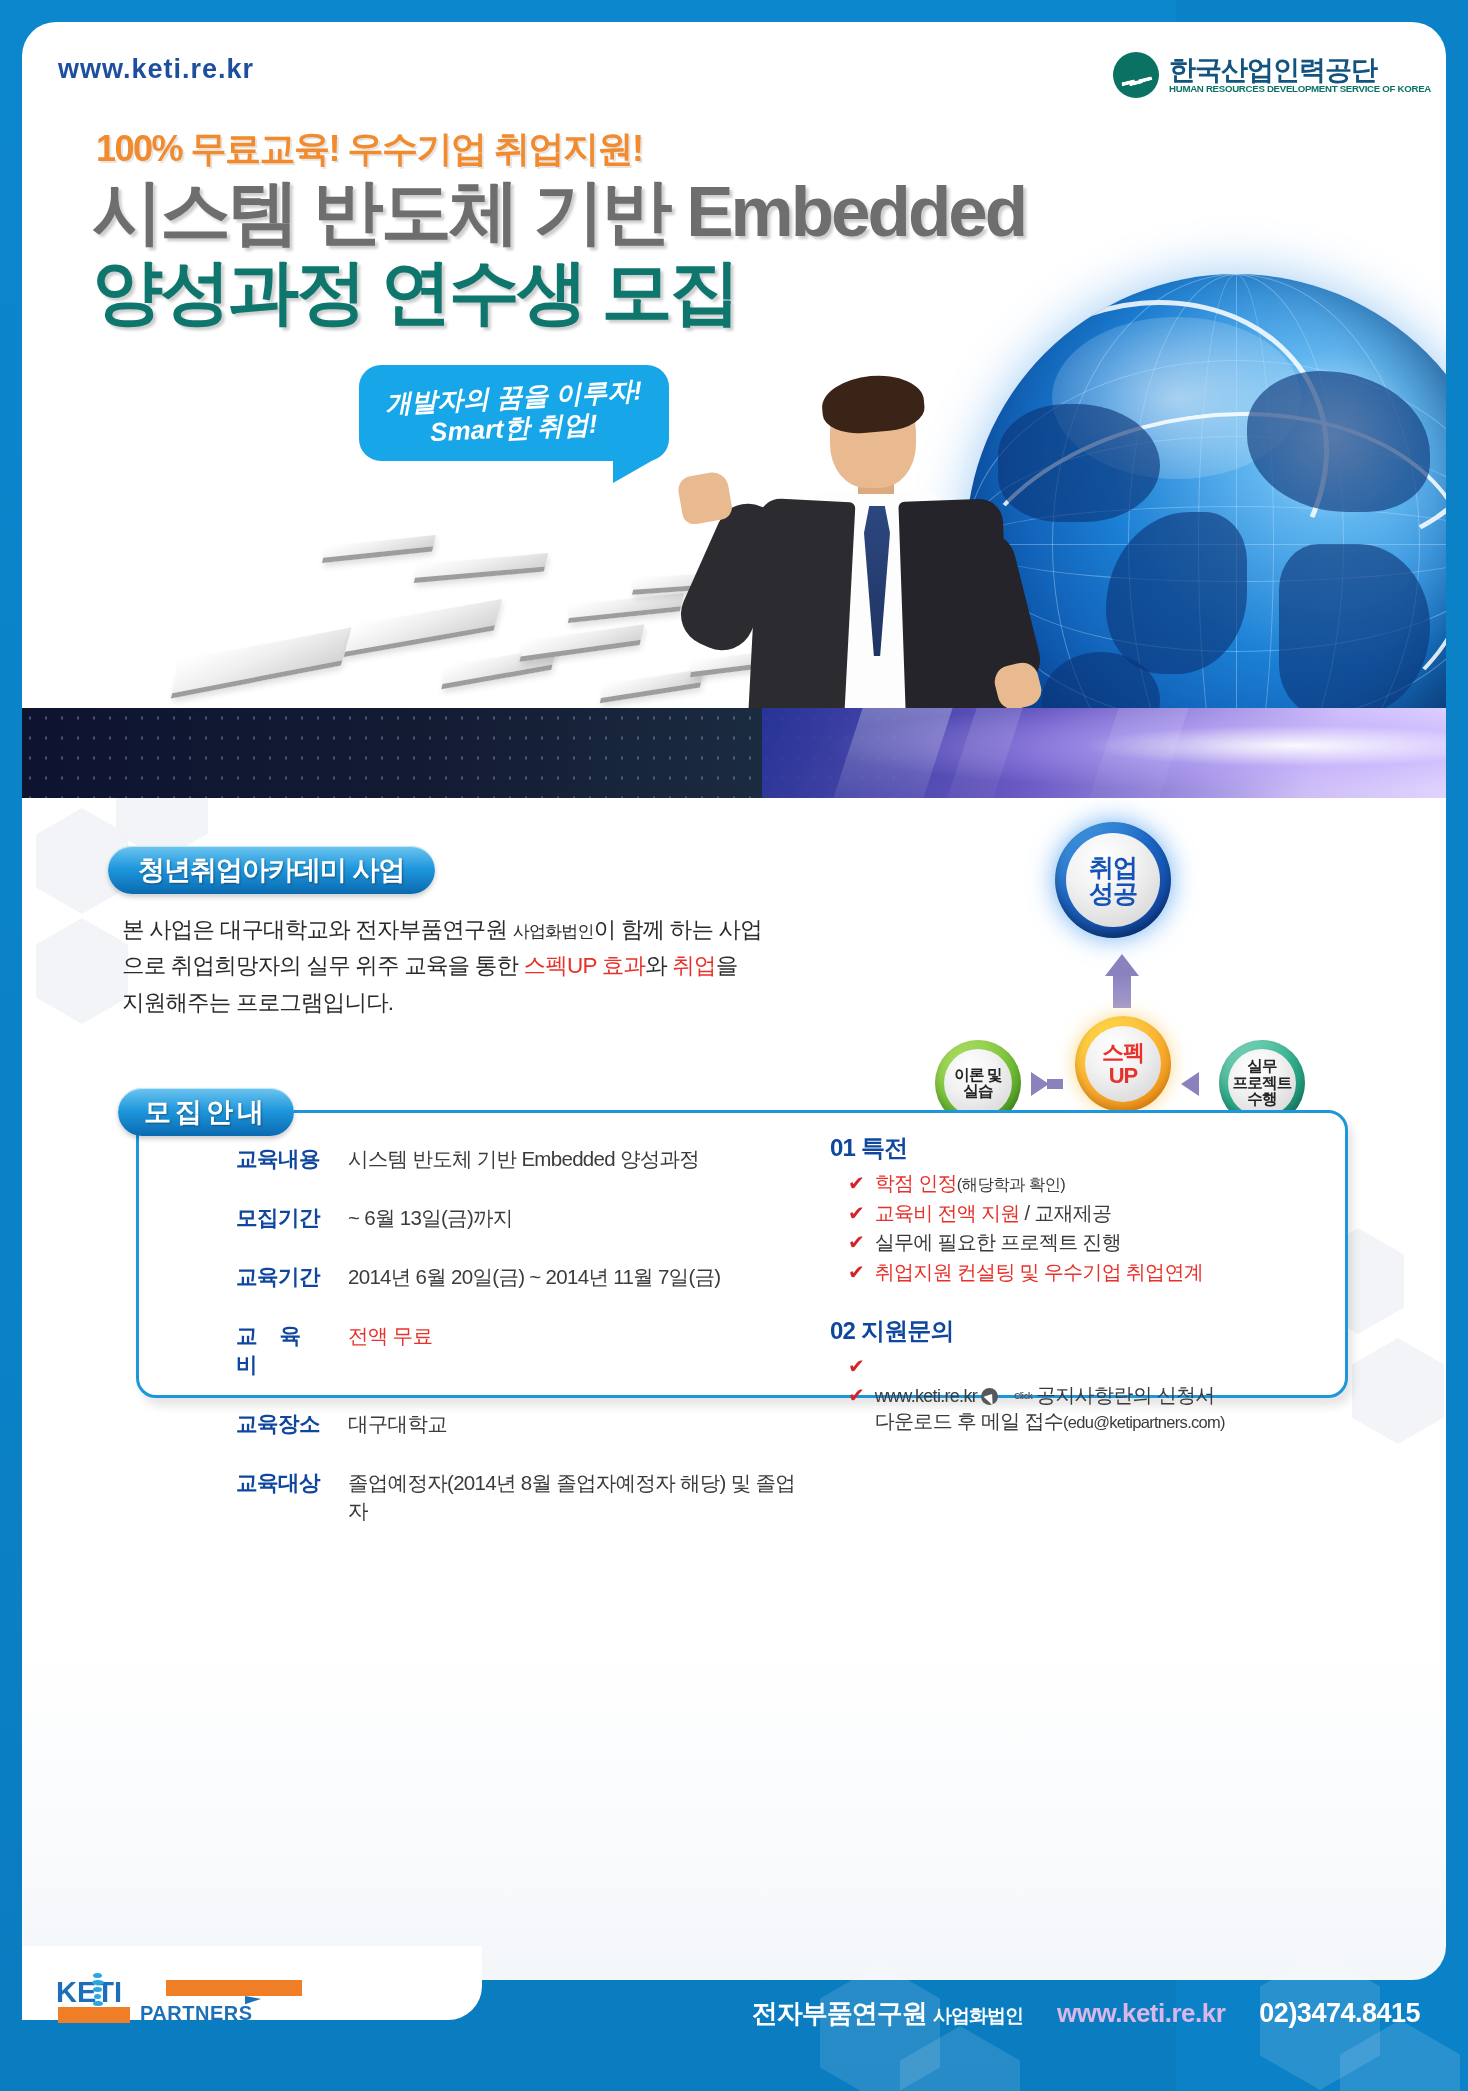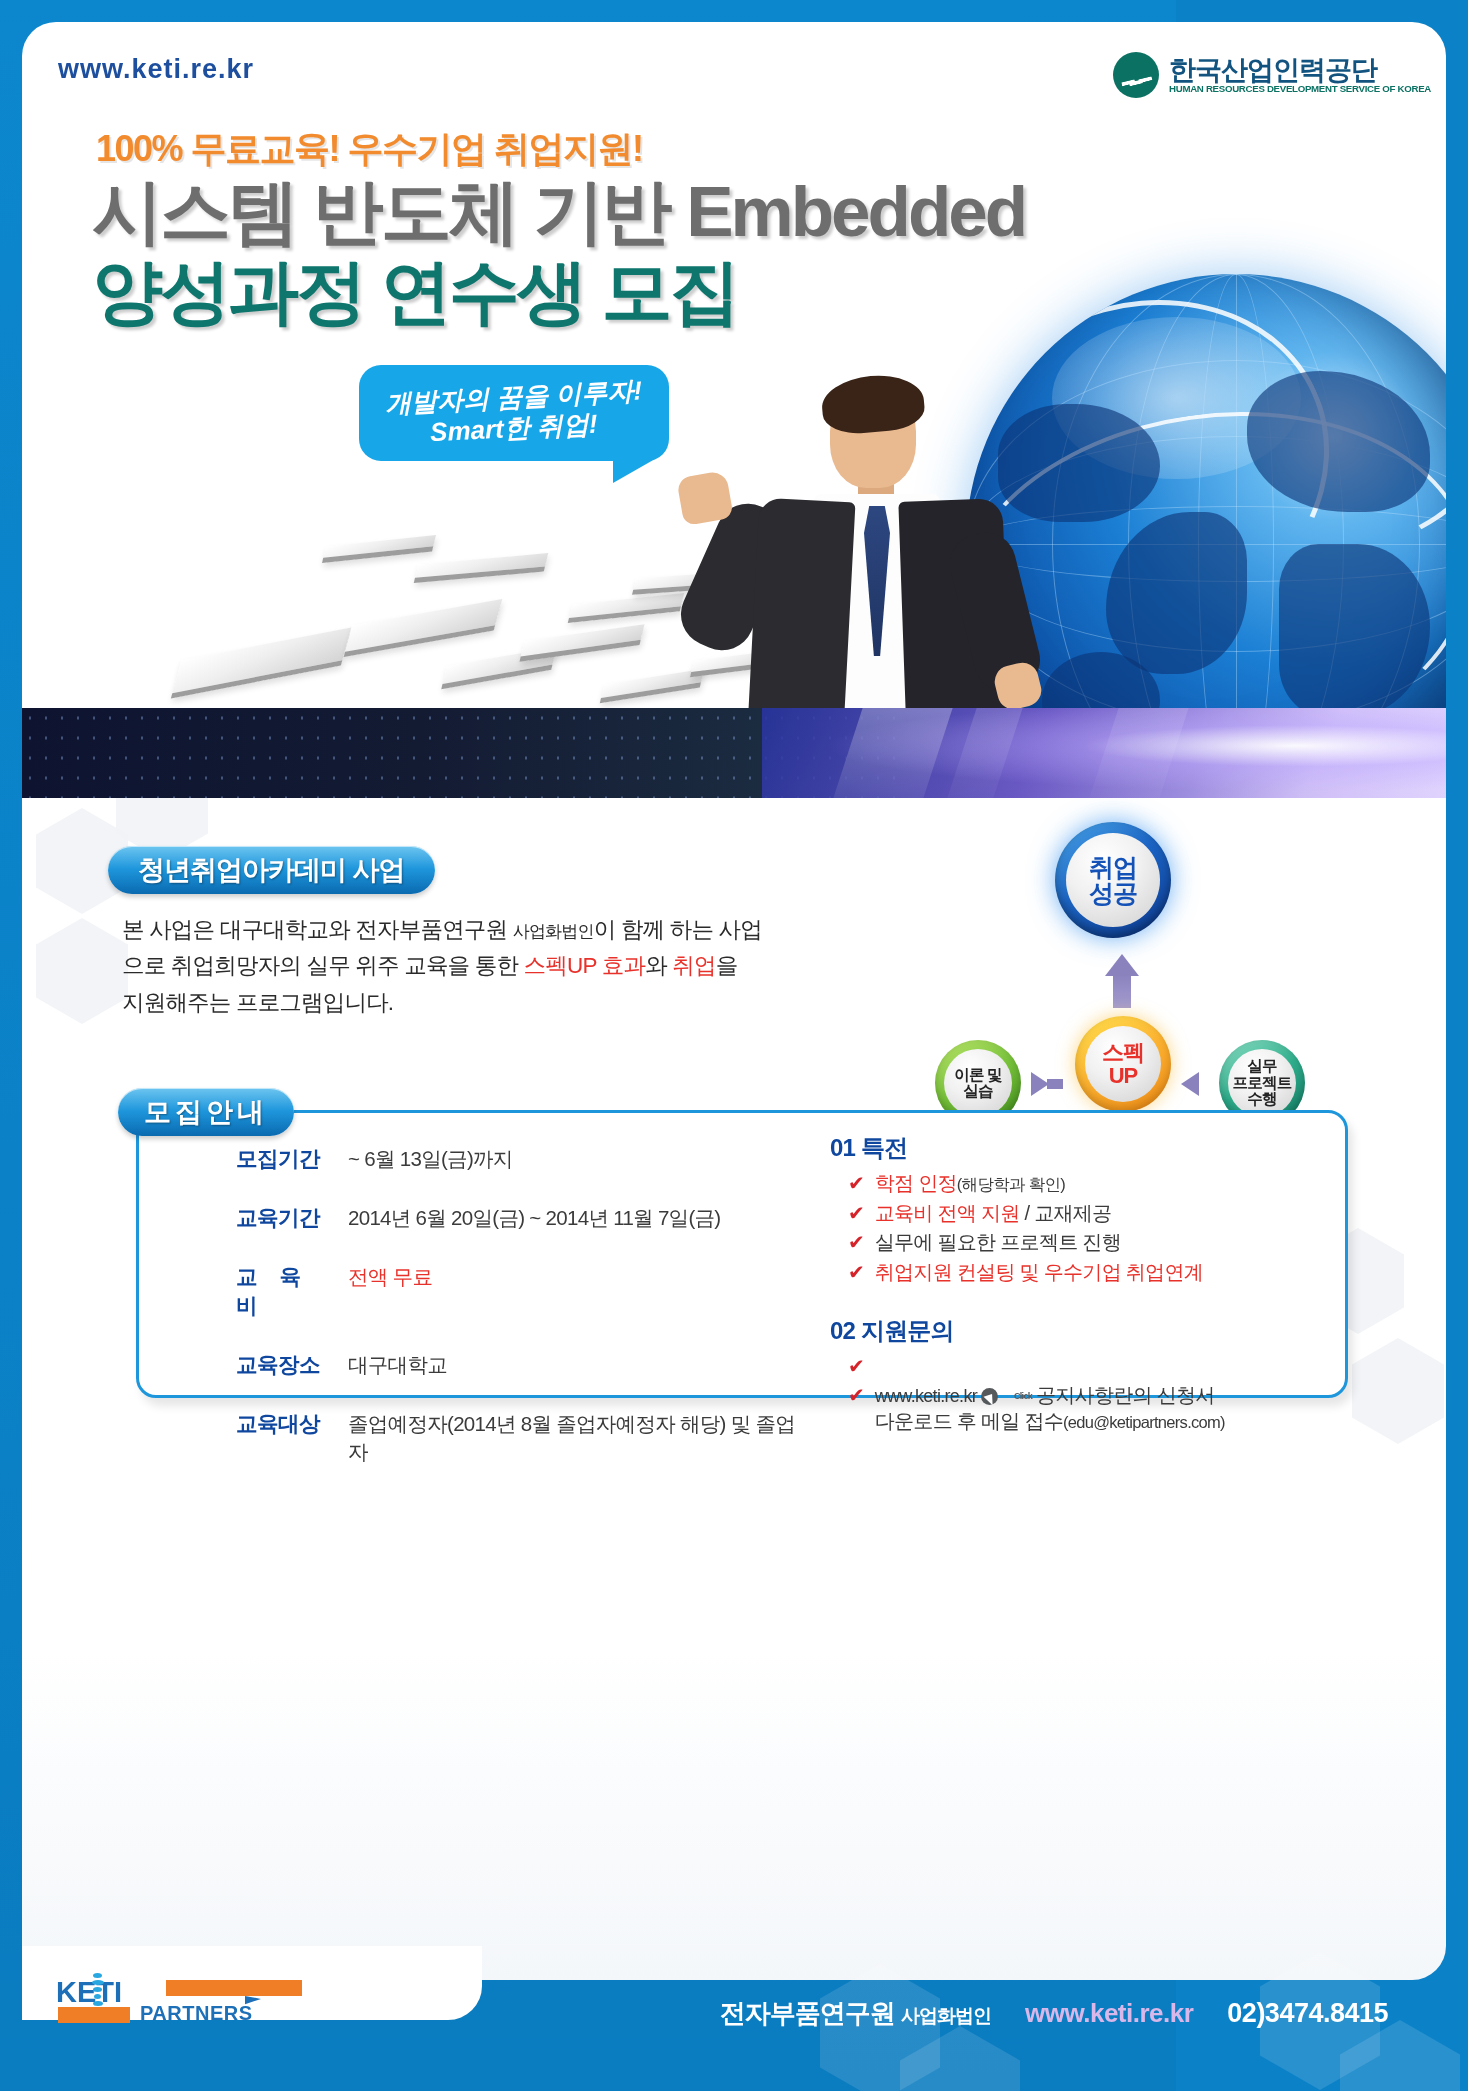--- a/index.html
+++ b/index.html
@@ -372,21 +372,21 @@
     position: absolute; left: 84px; top: 28px;
     font-size: 20px; font-weight: bold; color: #1d6fb8; letter-spacing: 0.5px;
   }
   .keti-flag {
     position: absolute; left: 189px; top: 22px; width: 16px; height: 18px;
     background: #1d6fb8; clip-path: polygon(0 0, 100% 16%, 0 46%);
   }
   .footer-info {
     position: absolute; right: 0; top: 16px; width: 1050px;
     display: flex; align-items: baseline; justify-content: flex-end; gap: 34px;
-    padding-right: 80px;
+    padding-right: 48px;
   }
   .fi-org { font-size: 26px; font-weight: bold; color: #ffffff; letter-spacing: -1px; }
   .fi-org .sm { font-size: 19px; }
   .fi-url { font-size: 26px; font-weight: bold; color: #d9b7e8; letter-spacing: -0.5px; }
   .fi-tel { font-size: 27px; font-weight: bold; color: #ffffff; letter-spacing: -0.5px; }
   .footer-hex {
     position: absolute; width: 120px; height: 138px;
     background: rgba(255,255,255,0.12);
     clip-path: polygon(50% 0,100% 25%,100% 75%,50% 100%,0 75%,0 25%);
   }
@@ -523,20 +523,24 @@
     </div>
 
     <div class="card">
       <div class="card-frame"></div>
       <div class="card-mask"></div>
       <div class="card-pill">
         <div class="pill">모집안내</div>
       </div>
 
       <div class="col-left">
+        <div class="row">
+          <div class="lbl">교육내용</div>
+          <div class="val">시스템 반도체 기반 Embedded 양성과정</div>
+        </div>
         <div class="row">
           <div class="lbl">모집기간</div>
           <div class="val">~ 6월 13일(금)까지</div>
         </div>
         <div class="row">
           <div class="lbl">교육기간</div>
           <div class="val">2014년 6월 20일(금) ~ 2014년 11월 7일(금)</div>
         </div>
         <div class="row">
           <div class="lbl sp">교 육 비</div>

